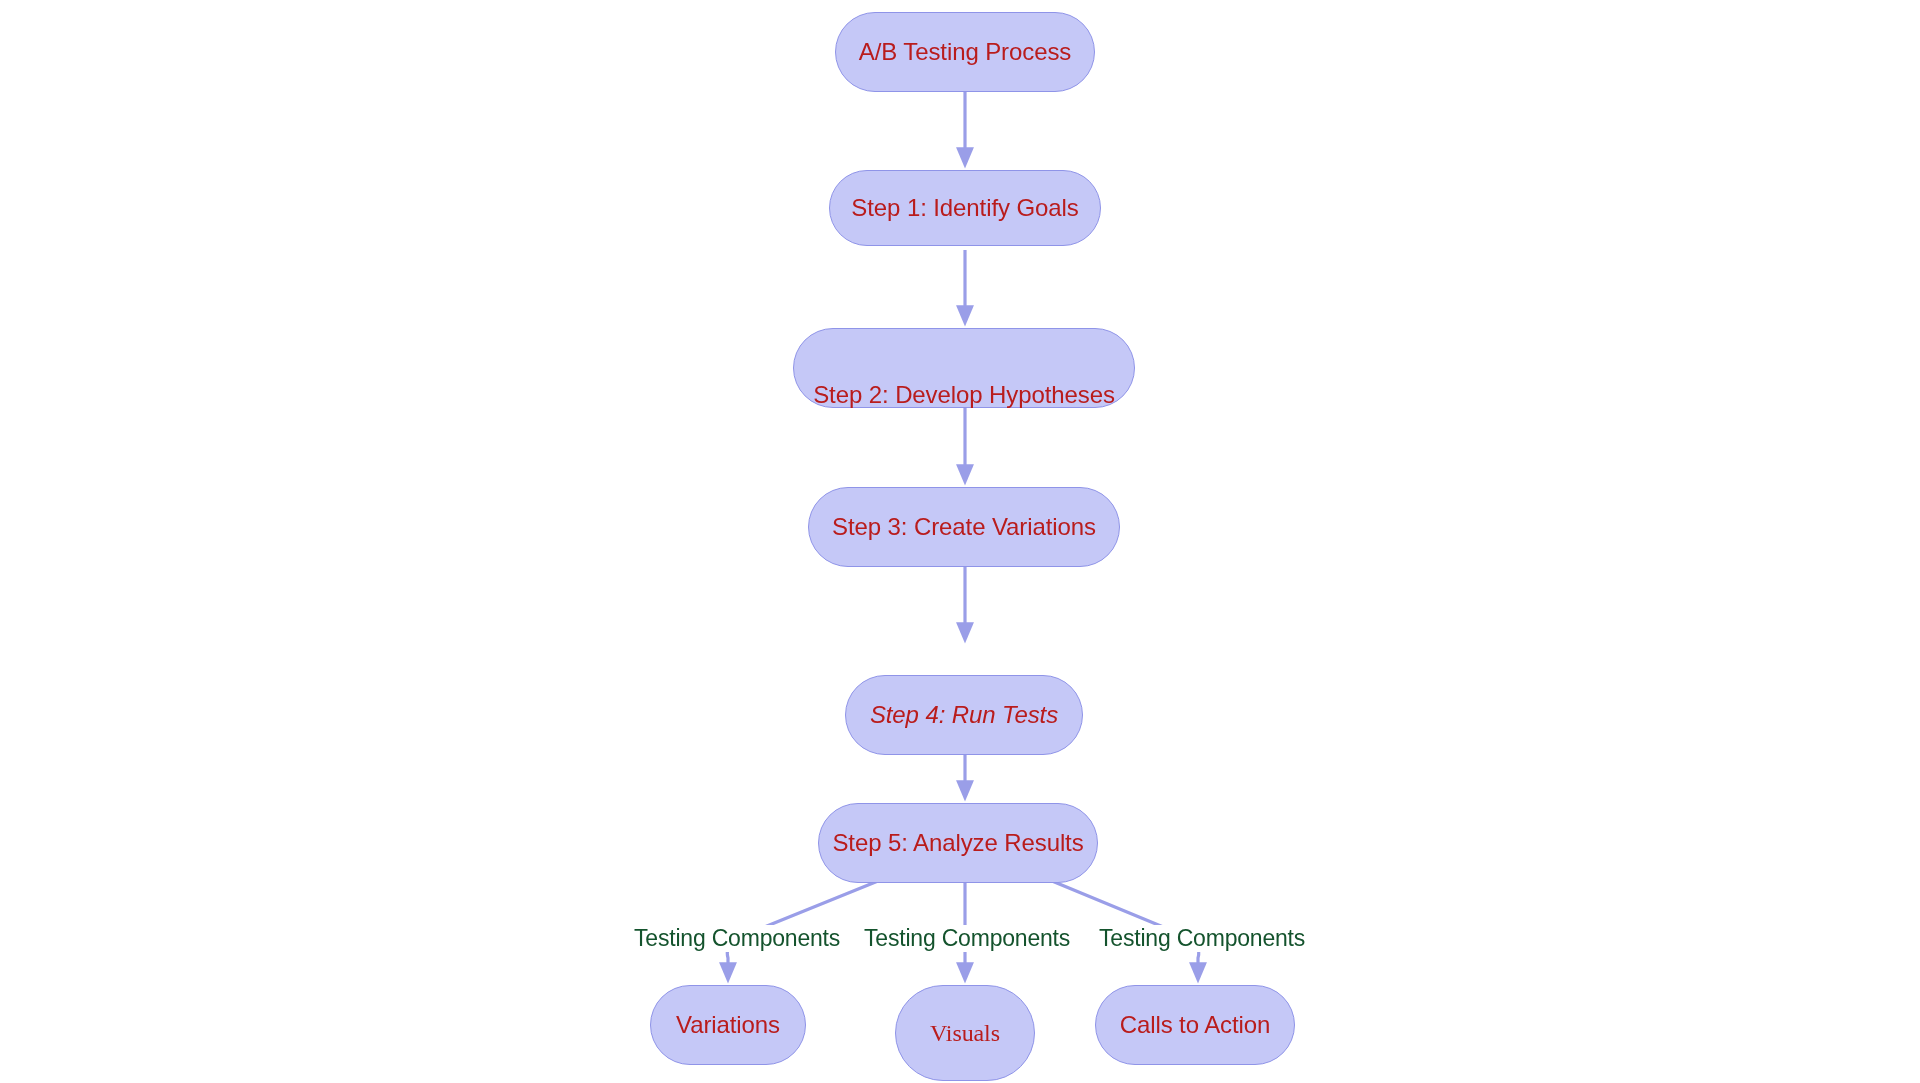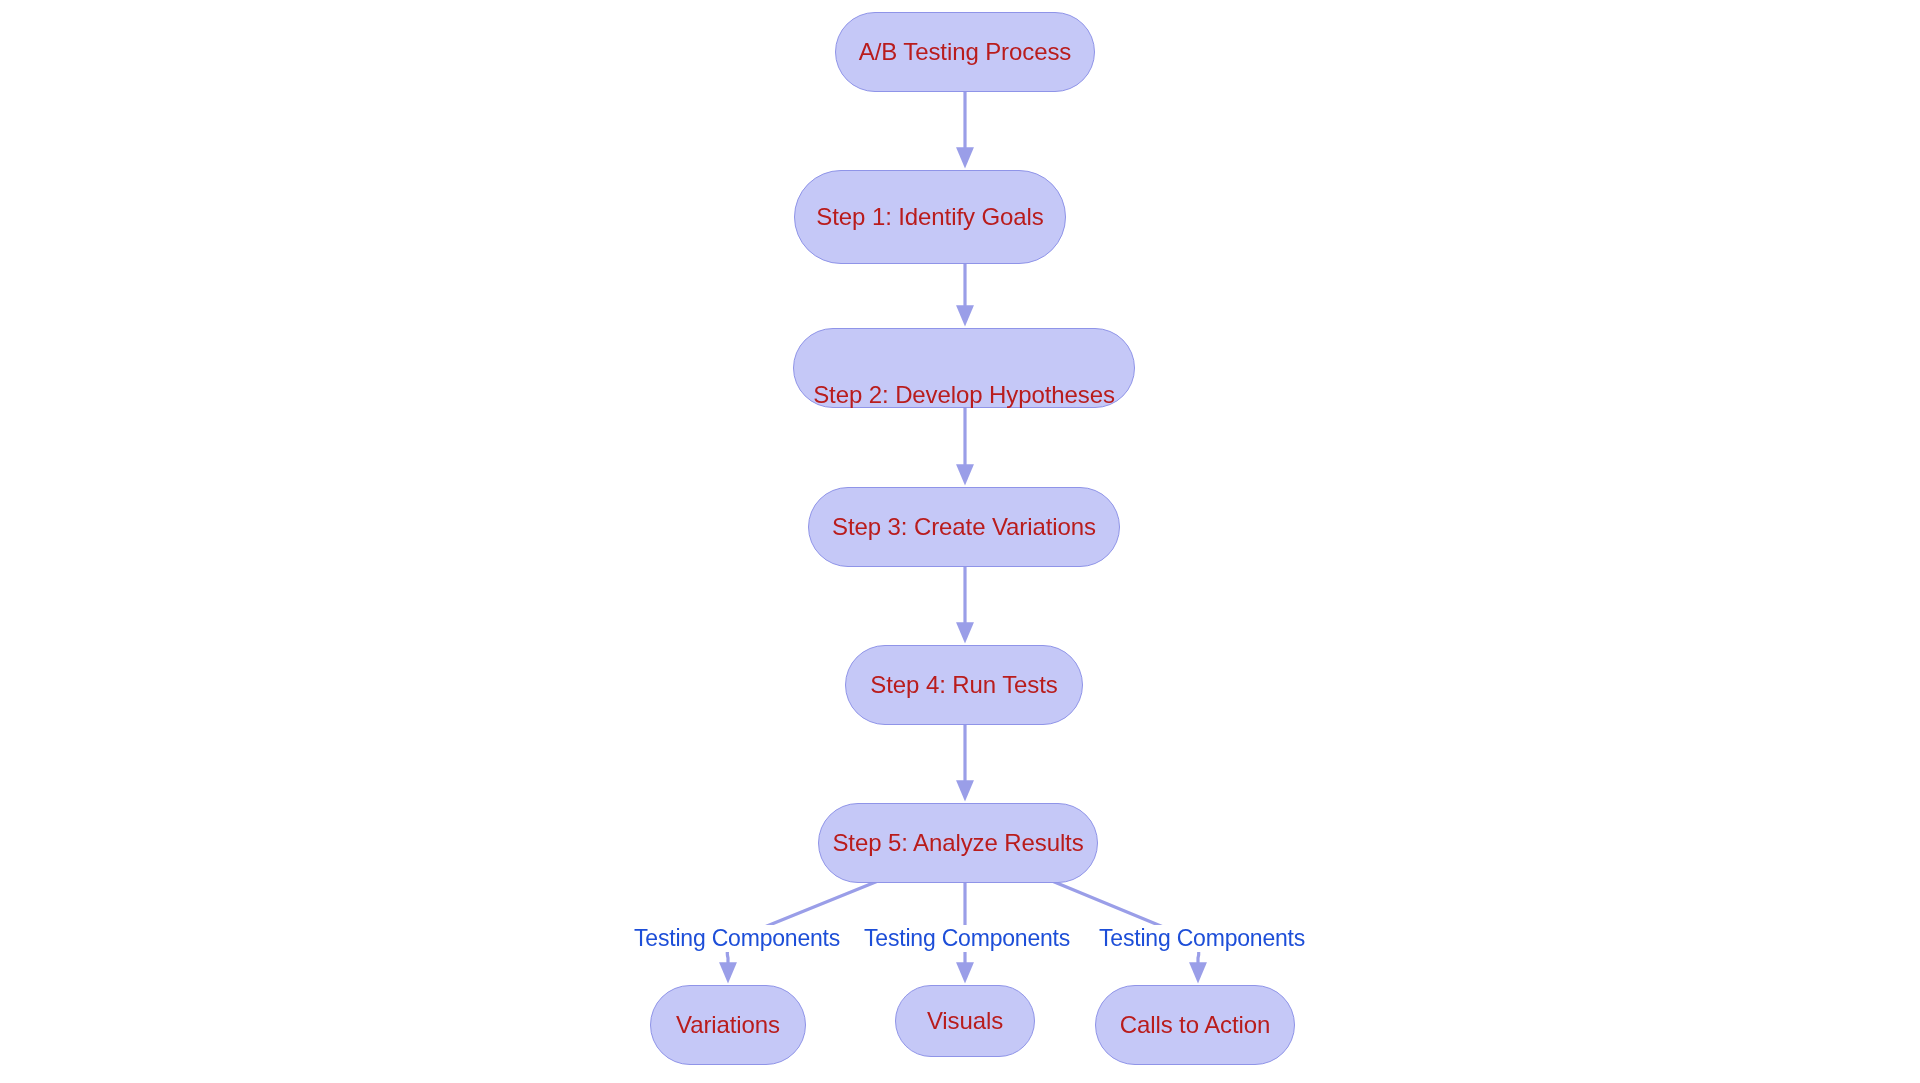--- a/index.html
+++ b/index.html
@@ -43,21 +43,21 @@
     letter-spacing: -0.1px;
     white-space: nowrap;
     line-height: 1;
   }
   .node-label {
     display: block;
     padding: 0 6px;
   }
   .edge-label {
     position: absolute;
-    color: #1d4ed8;
+    color: #14532d;
     font-size: 23px;
     font-weight: 400;
     white-space: nowrap;
     line-height: 1;
     background: #ffffff;
     padding: 2px 5px;
     letter-spacing: -0.2px;
   }
 </style>
 </head>
@@ -82,45 +82,45 @@
       <path d="M878,881 L742,936 Q724,944 728,958 L728,977"></path>
       <path d="M965,883 L965,977"></path>
       <path d="M1052,881 L1185,936 Q1202,944 1198,958 L1198,977"></path>
     </g>
   </svg>
 
   <div class="node" style="left:835px; top:12px; width:260px; height:80px;">
     <span class="node-label">A/B Testing Process</span>
   </div>
 
-  <div class="node" style="left:794px; top:170px; width:272px; height:94px;">
+  <div class="node" style="left:829px; top:170px; width:272px; height:76px;">
     <span class="node-label">Step 1: Identify Goals</span>
   </div>
 
   <div class="node" style="left:793px; top:328px; width:342px; height:80px;align-items:flex-end;">
     <span class="node-label">Step 2: Develop Hypotheses</span>
   </div>
 
   <div class="node" style="left:808px; top:487px; width:312px; height:80px;">
     <span class="node-label">Step 3: Create Variations</span>
   </div>
 
-  <div class="node" style="left:845px; top:645px; width:238px; height:80px;">
+  <div class="node" style="left:845px; top:675px; width:238px; height:80px;font-style:italic;">
     <span class="node-label">Step 4: Run Tests</span>
   </div>
 
   <div class="node" style="left:818px; top:803px; width:280px; height:80px;">
     <span class="node-label">Step 5: Analyze Results</span>
   </div>
 
   <div class="node" style="left:650px; top:985px; width:156px; height:80px;">
     <span class="node-label">Variations</span>
   </div>
 
-  <div class="node" style="left:895px; top:985px; width:140px; height:72px;">
+  <div class="node" style="left:895px; top:985px; width:140px; height:96px;font-family:Liberation Serif, serif;">
     <span class="node-label">Visuals</span>
   </div>
 
   <div class="node" style="left:1095px; top:985px; width:200px; height:80px;">
     <span class="node-label">Calls to Action</span>
   </div>
 
   <div class="edge-label" style="left:629px; top:925px;">Testing Components</div>
 
   <div class="edge-label" style="left:859px; top:925px;">Testing Components</div>

